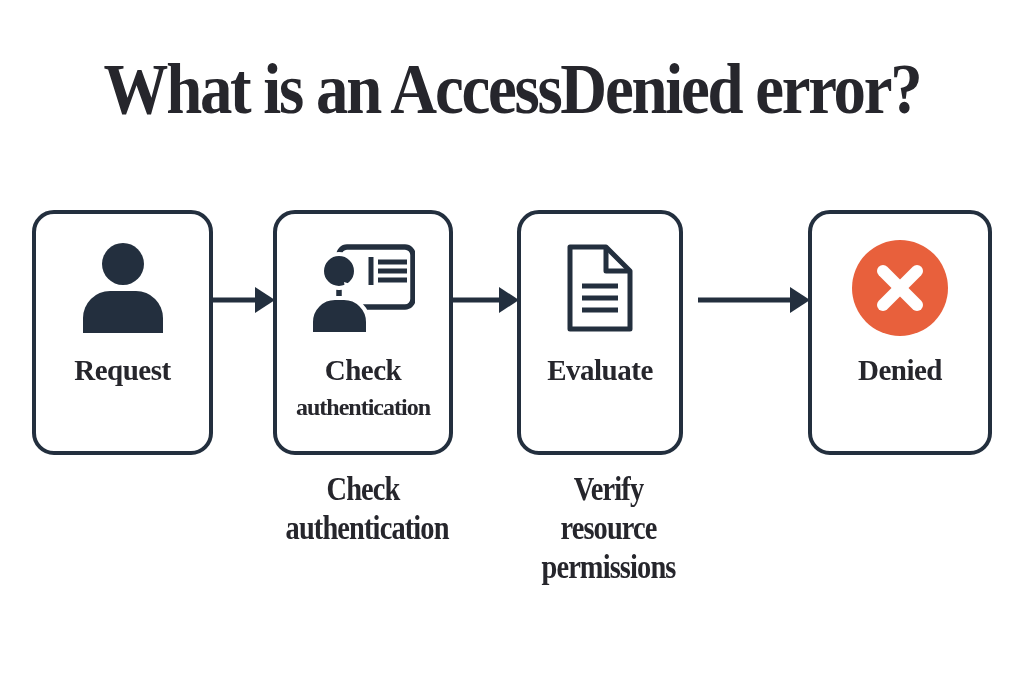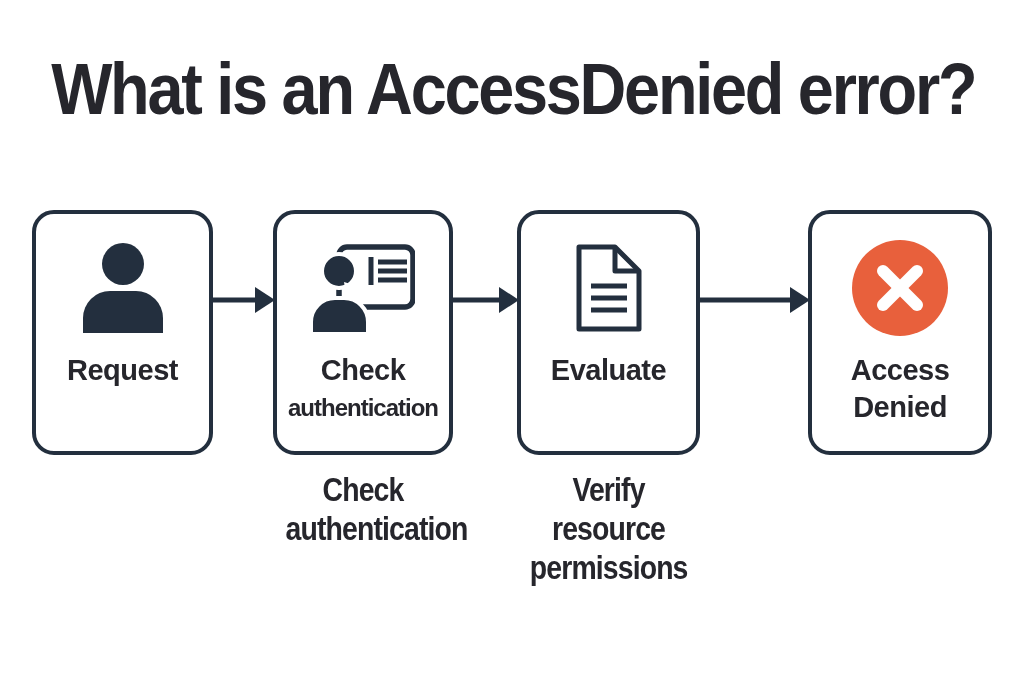--- a/index.html
+++ b/index.html
@@ -6,40 +6,40 @@
     --ink:#26262c;
     --outline:#232f3e;
     --orange:#e8603c;
     --bg:#ffffff;
   }
   html,body{margin:0;padding:0;background:#e9e9e9;}
   .canvas{
     position:relative;
     width:1024px;height:683px;
     background:var(--bg);
-    font-family:Liberation Sans, sans-serif;
+    font-family:Liberation Serif, serif;
     overflow:hidden;
     margin:0 auto;
   }
   .title{
     position:absolute;top:50px;left:0;width:100%;
     margin:0;text-align:center;white-space:nowrap;
     font-size:72px;line-height:78px;font-weight:700;
     color:var(--ink);letter-spacing:-2.5px;
     transform:scaleX(0.9);transform-origin:center;
   }
   .box{
     position:absolute;top:210px;height:245px;
     border:4px solid var(--outline);border-radius:22px;
     background:#fff;box-sizing:border-box;
     display:flex;flex-direction:column;align-items:center;
   }
   .b1{left:32px;width:181px;}
   .b2{left:273px;width:180px;}
-  .b3{left:517px;width:183px;}
+  .b3{left:517px;width:166px;}
   .b4{left:808px;width:184px;}
   .icon-wrap{
     height:100px;margin-top:24px;
     display:flex;align-items:center;justify-content:center;
   }
   .label{
     margin-top:14px;text-align:center;
     font-weight:700;color:var(--ink);
   }
   .label span{display:block;line-height:37px;white-space:nowrap;}
@@ -130,21 +130,20 @@
 
   <div class="box b4">
     <div class="icon-wrap">
       <svg width="96" height="96" viewBox="0 0 96 96" aria-hidden="true">
         <circle cx="48" cy="48" r="48" fill="#e8603c"></circle>
         <line x1="31" y1="31" x2="65" y2="65" stroke="#ffffff" stroke-width="12" stroke-linecap="round"></line>
         <line x1="65" y1="31" x2="31" y2="65" stroke="#ffffff" stroke-width="12" stroke-linecap="round"></line>
       </svg>
     </div>
     <div class="label">
-      <span class="fs-lg">Access</span>
       <span class="fs-lg">Denied</span>
     </div>
   </div>
 
   <div class="annotation ann1">
     <span>Check</span>
     <span>authentication</span>
   </div>
 
   <div class="annotation ann2">

